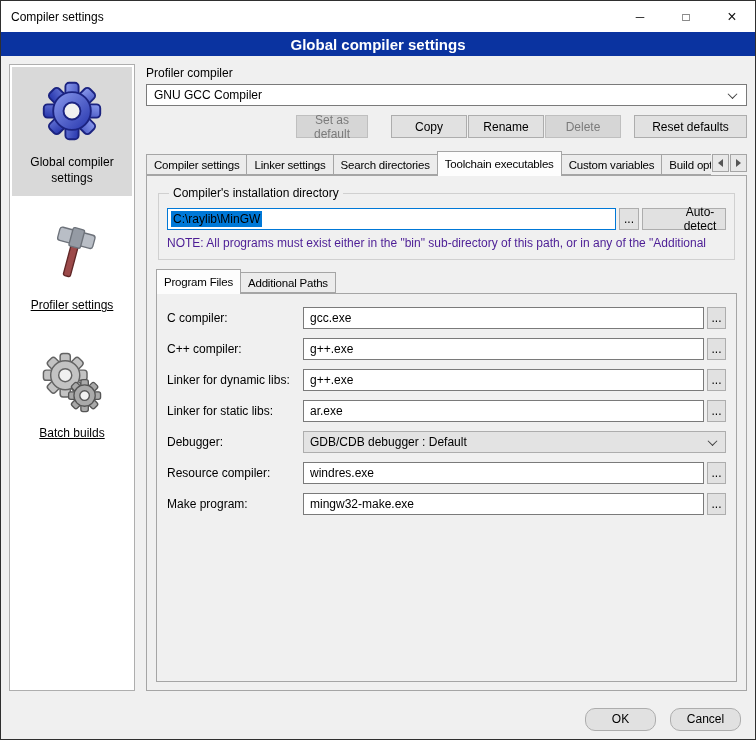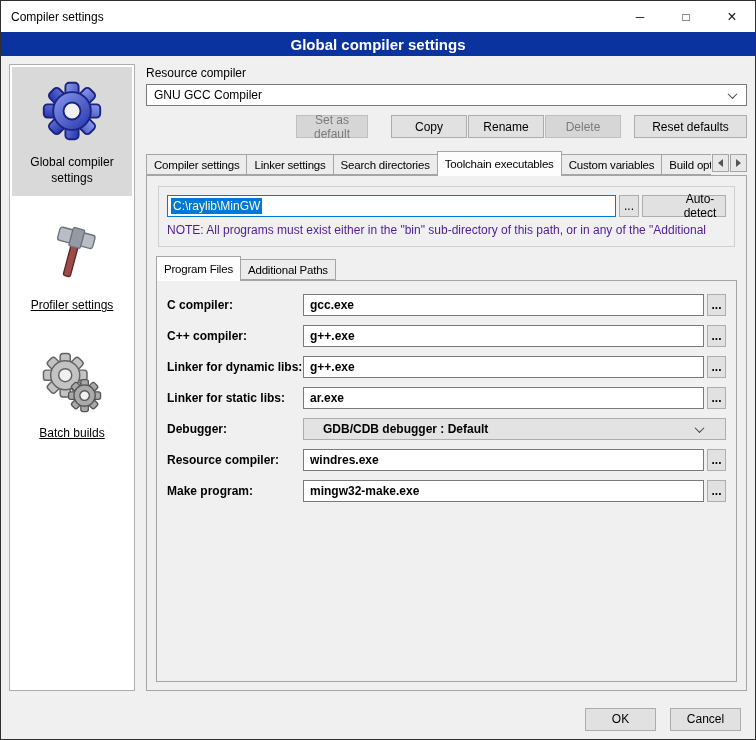--- a/index.html
+++ b/index.html
@@ -63,38 +63,38 @@
   .tri-r { width:0; height:0; border-top:4px solid transparent; border-bottom:4px solid transparent; border-left:5px solid #555; }
 
   .panel { flex:1; border:1px solid #a5a5a5; background:#f0f0f0; position:relative; z-index:1;
            padding:8px 9px; display:flex; flex-direction:column; min-height:0; }
 
   fieldset { border:1px solid #d0d0d0; padding:8px 8px 9px; margin:2px 2px 0; }
   legend { padding:0 4px; margin-left:2px; }
   .dir-row { display:flex; align-items:center; gap:3px; }
   .dir-input { flex:1; height:22px; background:#fff; border:1px solid #0078d7; display:flex;
                align-items:center; padding:0 3px; overflow:hidden; }
-  .dir-input .sel { background:#0078d7; color:#fef9c3; padding:1px 2px; white-space:nowrap; }
+  .dir-input .sel { background:#0078d7; color:#000000; padding:1px 2px; white-space:nowrap; }
   .mini-btn { flex:0 0 20px; height:22px; padding:0; }
   .autodetect { flex:0 0 84px; height:22px;padding-left:40px; }
   .note { margin-top:6px; color:#4c1d95; white-space:nowrap; overflow:hidden; }
 
   .subtabstrip { flex:0 0 24px; position:relative; z-index:2; margin-top:9px; }
   .subpanel { flex:1; border:1px solid #a5a5a5; background:#f0f0f0; position:relative; z-index:1;
-              padding:13px 10px; min-height:0;font-weight:bold; }
+              padding:13px 10px; min-height:0; }
 
   .form-row { display:flex; align-items:center; margin-bottom:9px; }
   .form-label { flex:0 0 136px; }
   .form-input { flex:1; height:22px; background:#fff; border:1px solid #7a7a7a; padding:0 6px; font:inherit; min-width:0; }
   .browse { flex:0 0 19px; height:22px; margin-left:3px; padding:0; }
   .choice { flex:1; height:22px; background:#e3e3e3; border:1px solid #adadad; display:flex;
-            align-items:center; padding:0 19px; }
+            align-items:center; padding:0 6px; }
 
   .footer { flex:0 0 40px; display:flex; align-items:center; justify-content:flex-end; padding:0 14px; gap:14px; }
-  .footer .btn { width:71px; }
+  .footer .btn { width:71px;border-radius:10px; }
 </style>
 </head>
 <body>
 
 <svg width="0" height="0" style="position:absolute" aria-hidden="true">
   <defs>
     <linearGradient id="gblue" x1="0" y1="0" x2="1" y2="1">
       <stop offset="0" stop-color="#8b9bee"></stop>
       <stop offset="1" stop-color="#2433ab"></stop>
     </linearGradient>
@@ -161,21 +161,21 @@
               <circle r="9" fill="#f0f0f0" stroke="#555" stroke-width="2.5"></circle>
             </g>
           </svg>
         </span>
         <span class="side-label">Batch builds</span>
       </div>
     </div>
 
     <div class="main">
 
-      <div class="sel-label">Resource compiler</div>
+      <div class="sel-label">Profiler compiler</div>
 
       <div class="combo">
         <span>GNU GCC Compiler</span>
         <span class="chev-box">
             <span class="chev"></span>
           </span>
       </div>
 
       <div class="btn-row">
         <button class="btn disabled btn-setdefault">Set as default</button>
@@ -200,20 +200,21 @@
             </div>
           <div class="arrow-btn">
               <span class="tri-r"></span>
             </div>
         </div>
       </div>
 
       <div class="panel">
 
         <fieldset>
+          <legend>Compiler's installation directory</legend>
           <div class="dir-row">
             <div class="dir-input">
               <span class="sel">C:\raylib\MinGW</span>
             </div>
             <button class="btn mini-btn">...</button>
             <button class="btn autodetect">Auto-detect</button>
           </div>
           <div class="note">NOTE: All programs must exist either in the "bin" sub-directory of this path, or in any of the "Additional</div>
         </fieldset>
 

